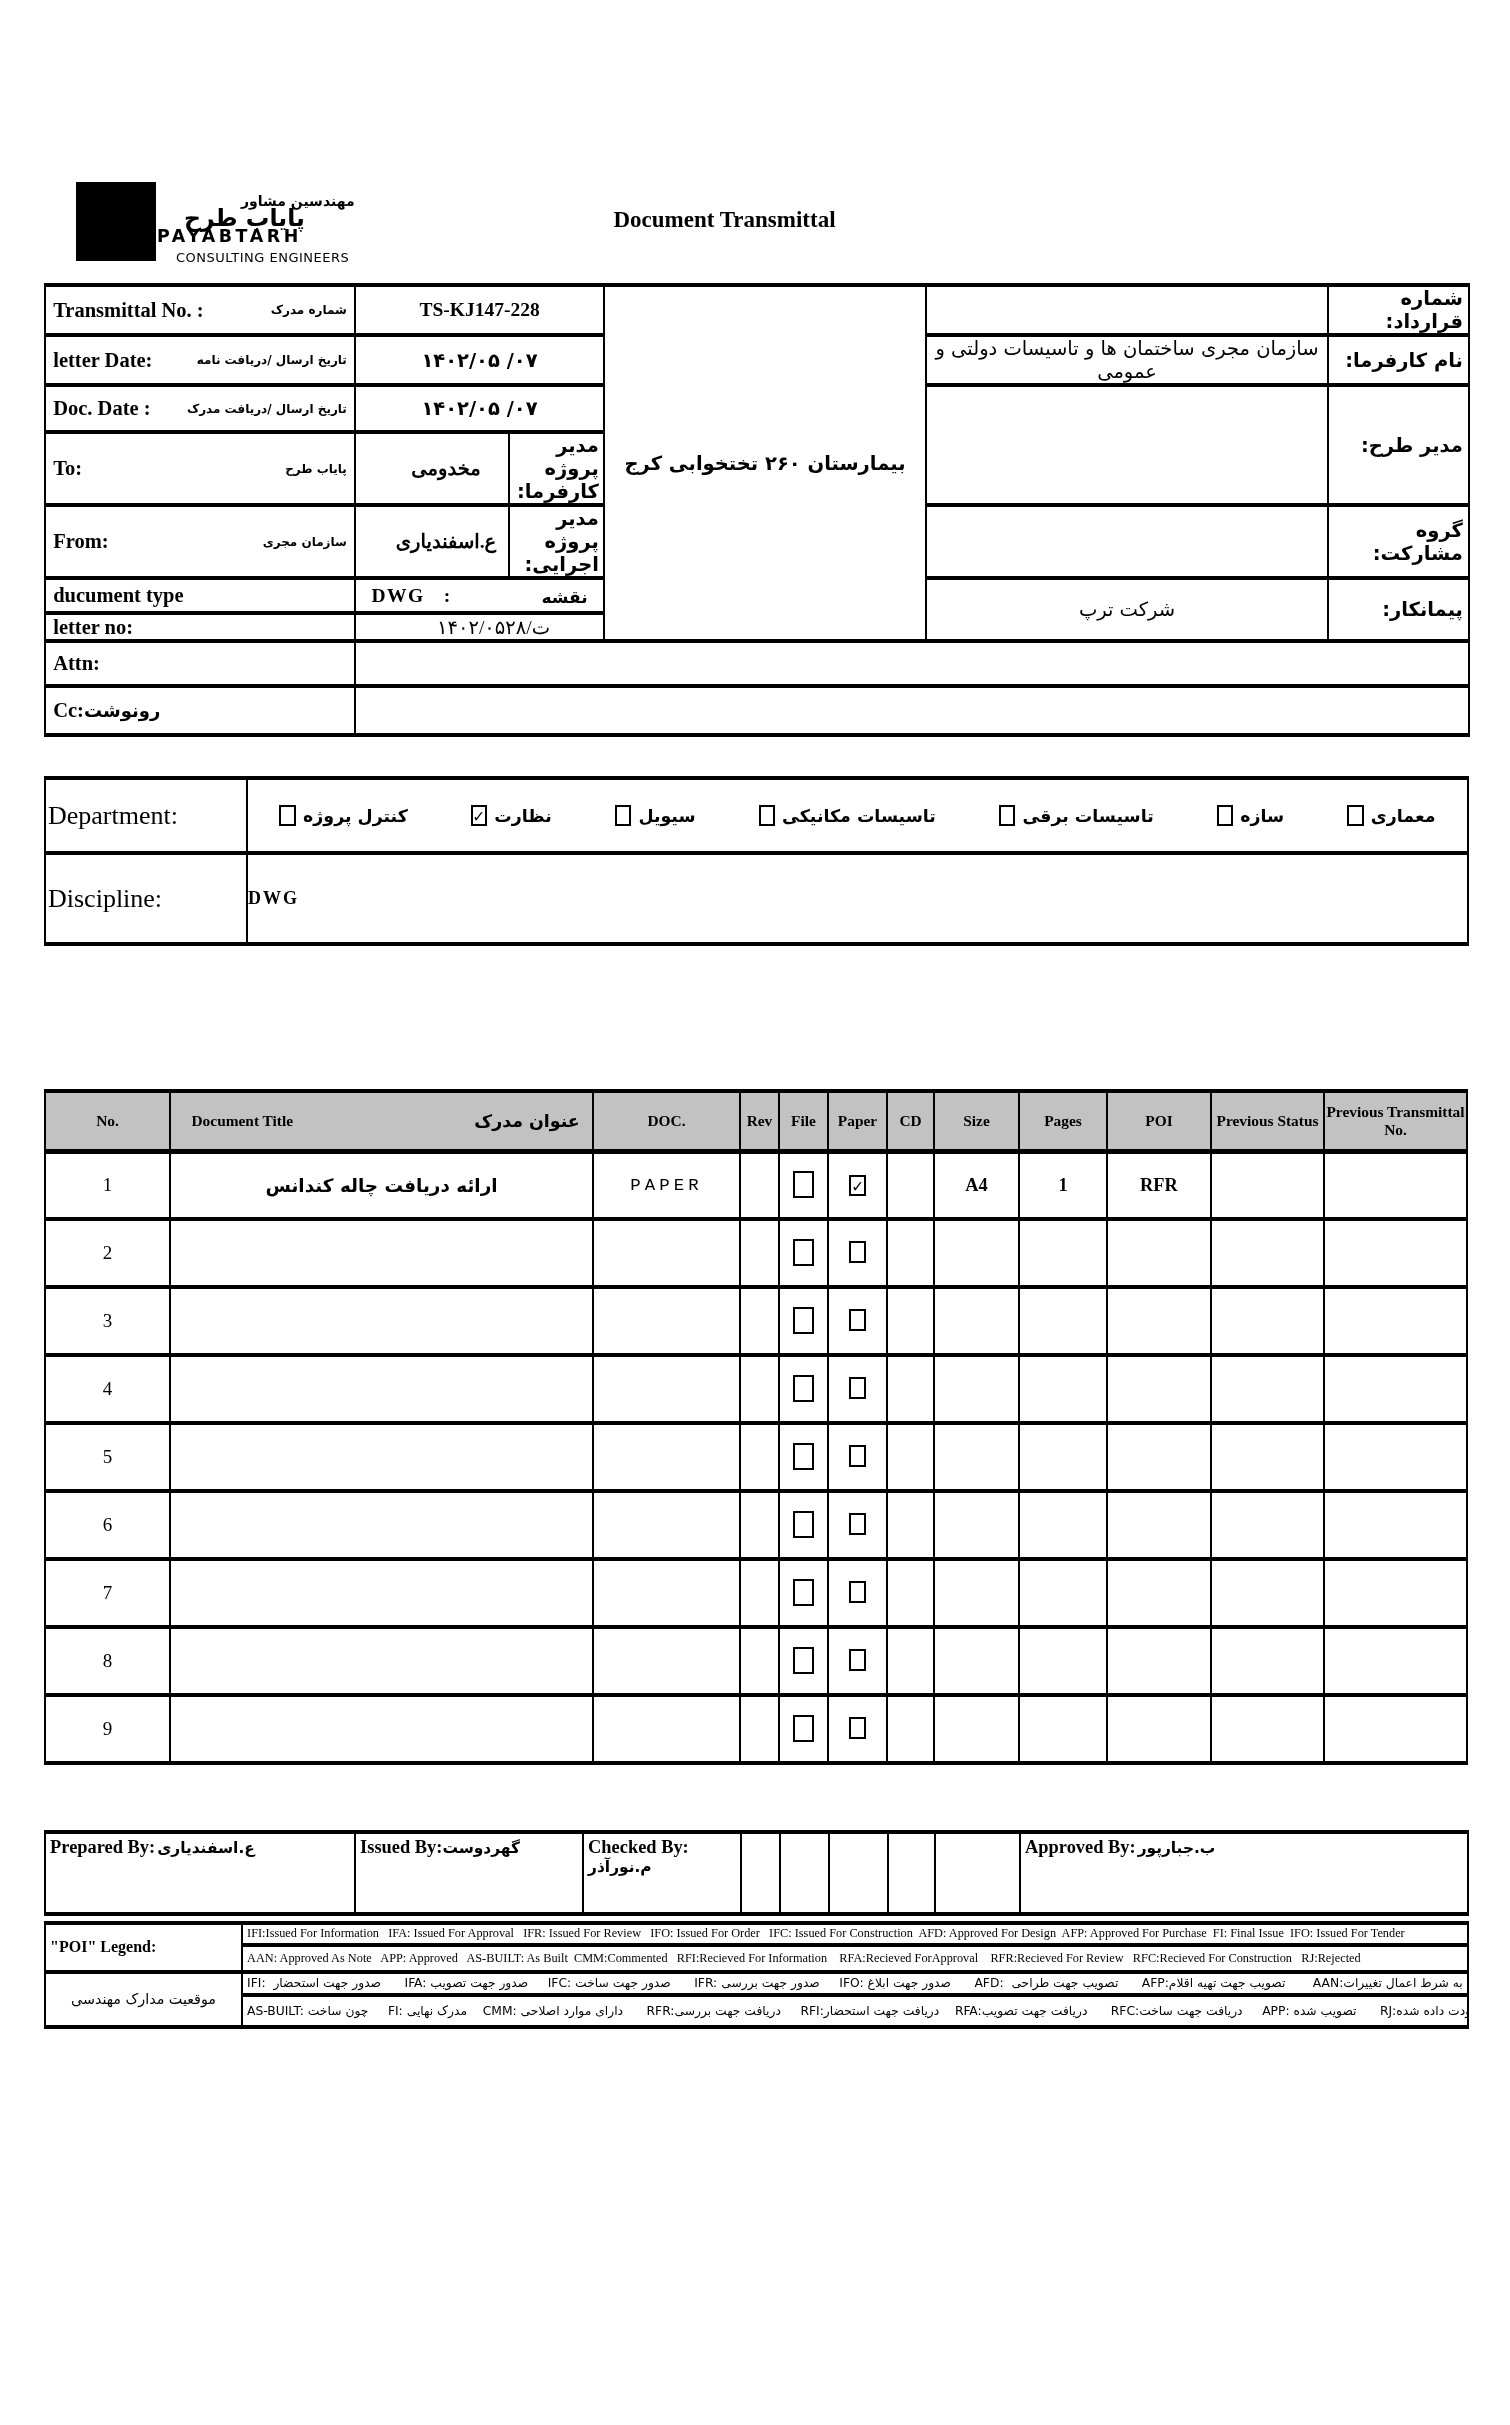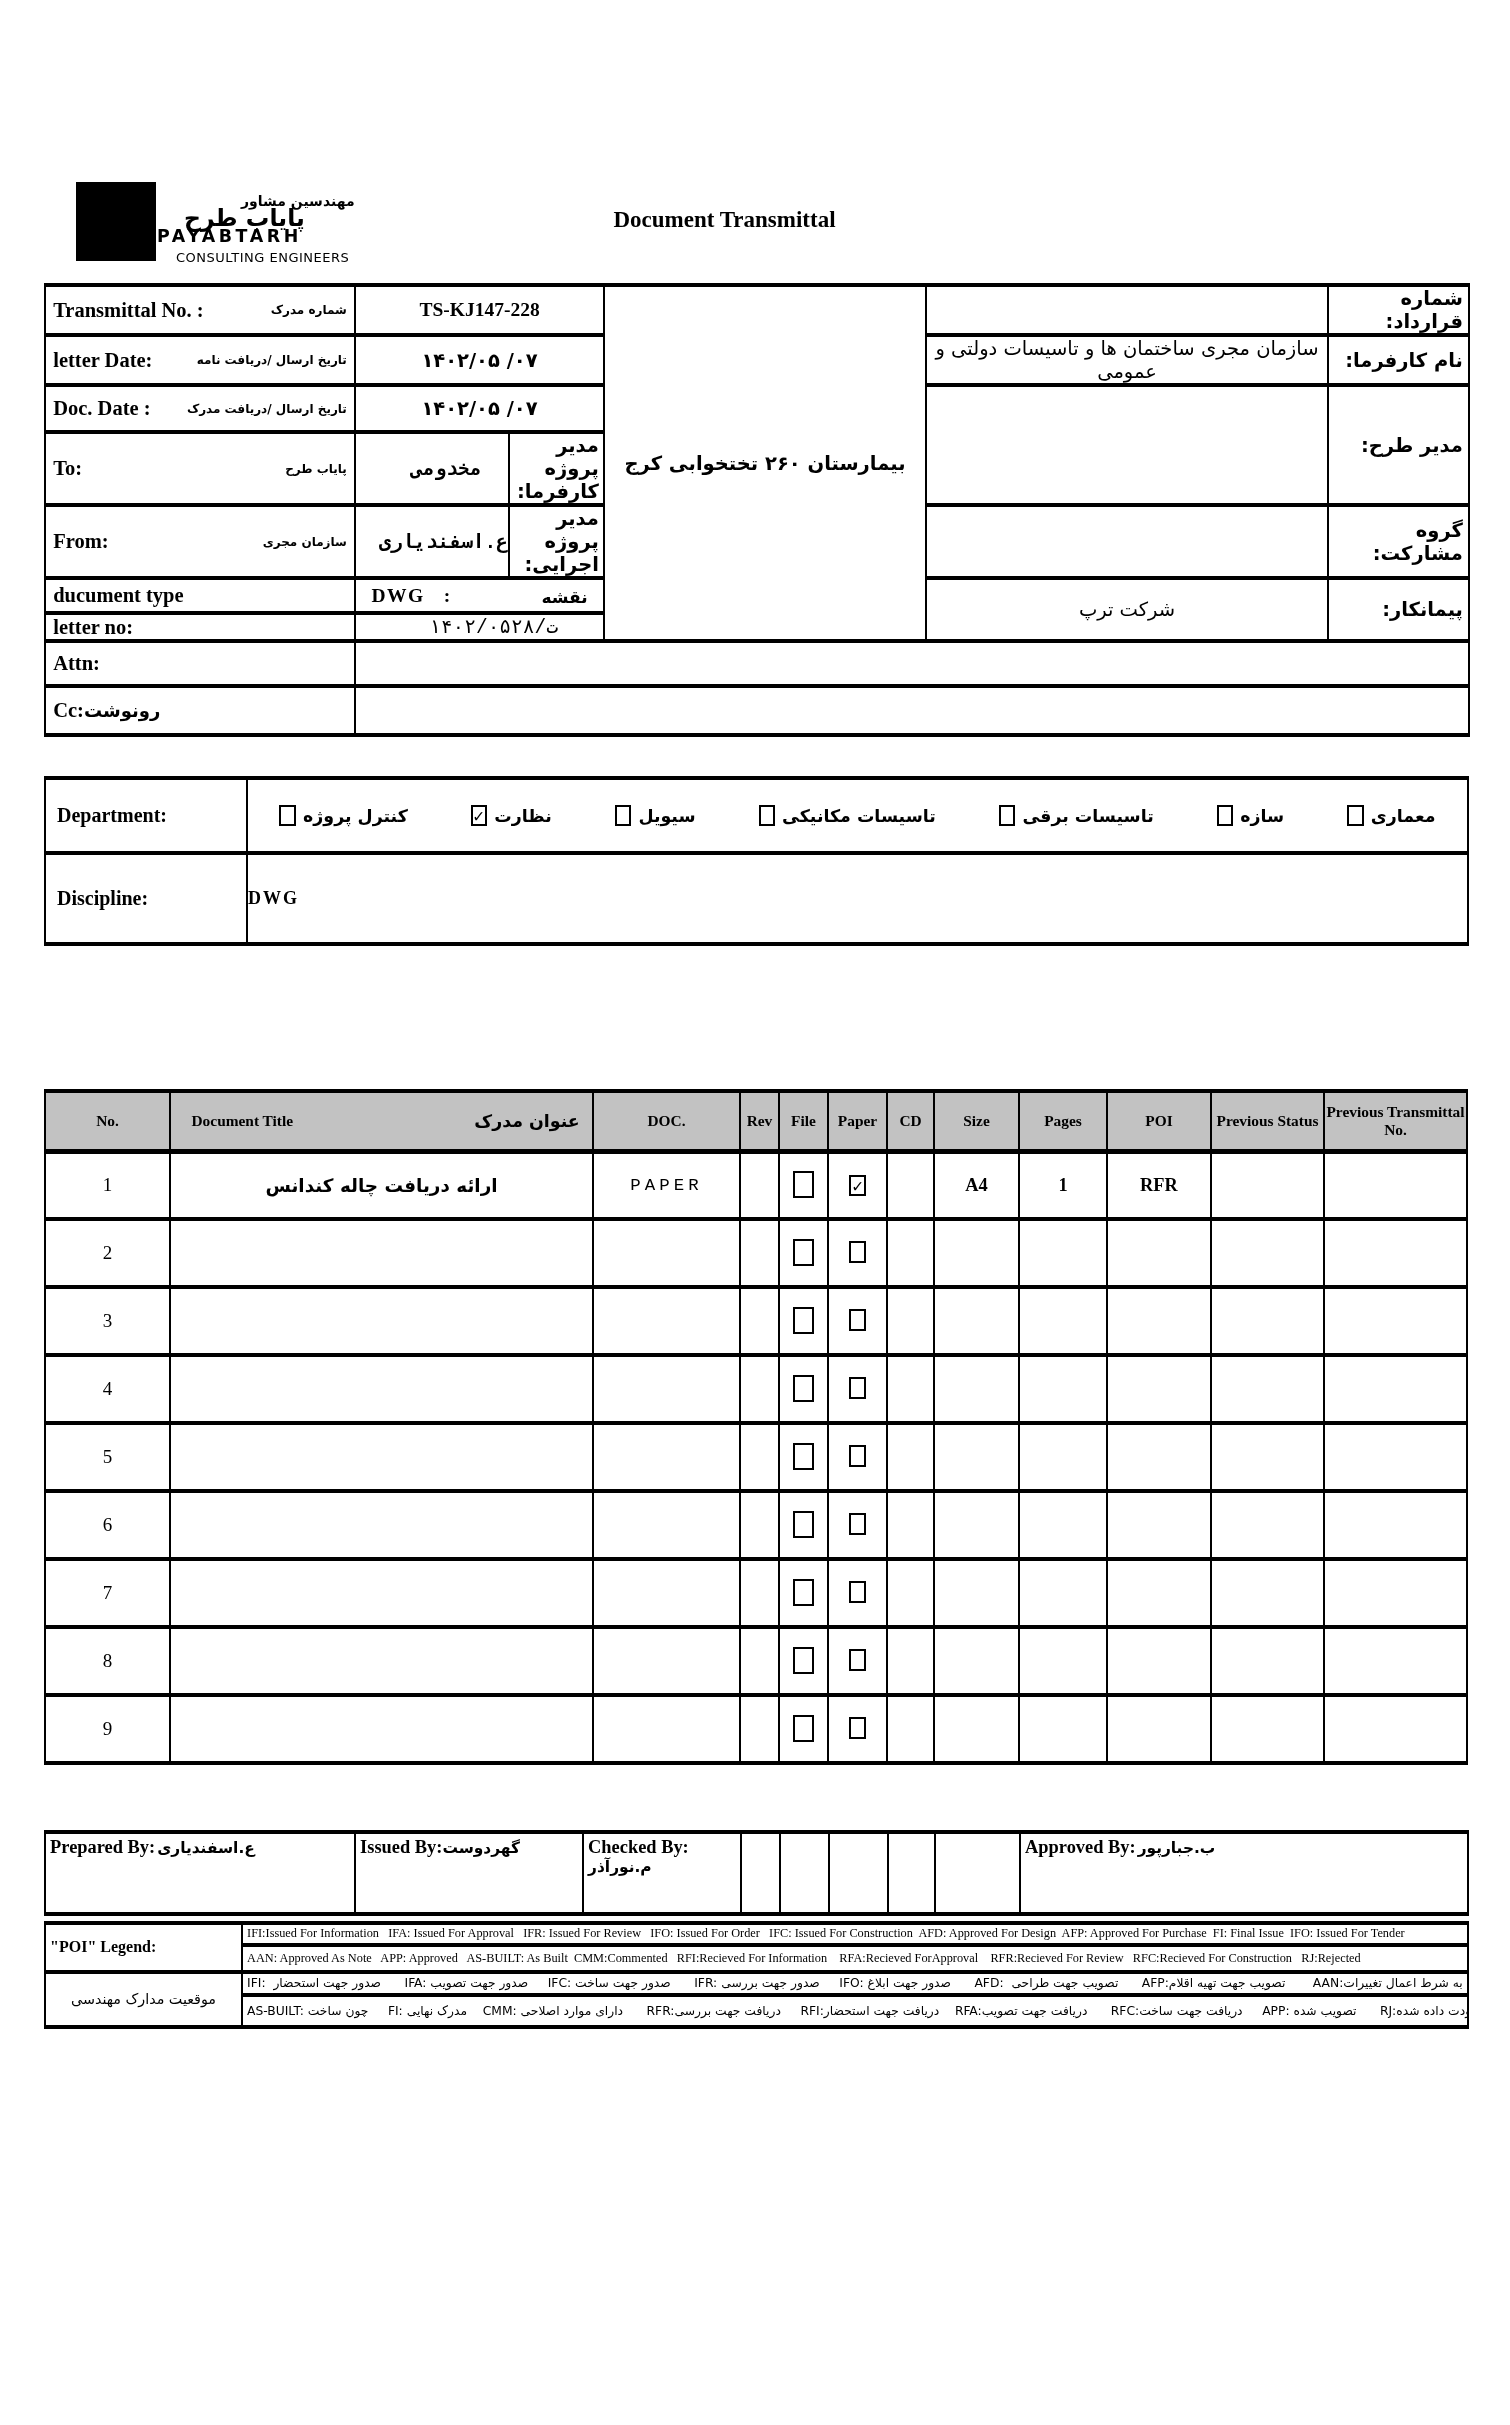--- a/index.html
+++ b/index.html
@@ -22,32 +22,32 @@
   .pre { white-space:pre; }
 
   
   #top-form { position:absolute; left:44px; top:283px; }
   #top-form td { font-size:19.5px; }
   .lblrow { display:flex; justify-content:space-between; align-items:center; padding:0 7.2px; }
   .lblrow .en { font-weight:bold; font-size:20.5px; }
   .lblrow .fa { font-weight:bold; font-size:12px; }
   .cell-val { text-align:center; font-weight:bold; font-size:19px; direction:ltr; }
   .cell-val-fa { text-align:center; font-weight:normal; font-family:"DejaVu Sans",sans-serif; font-size:17px; }
-  .cell-rtl { direction:rtl; text-align:center; font-weight:bold; font-family:Liberation Mono, monospace; font-size:17.4px;padding-left:28px; }
+  .cell-rtl { direction:rtl; text-align:center; font-weight:bold; font-family:Liberation Serif, serif; font-size:17.4px;padding-left:28px; }
   .cell-role { direction:rtl; text-align:right; padding:0 4.1px; font-weight:bold; font-family:"DejaVu Sans",sans-serif; font-size:17px; }
   .cell-project { text-align:center; font-weight:bold; font-family:"DejaVu Sans",sans-serif; font-size:19.5px; }
   .cell-rlabel { direction:rtl; text-align:right; padding:0 5.1px; font-weight:bold; font-family:"DejaVu Sans",sans-serif; font-size:18.4px; }
   .cell-client { text-align:center; font-family:"DejaVu Sans",sans-serif; font-size:15px; }
   .dwg-row { display:flex; justify-content:space-between; align-items:flex-end; padding:0 15.4px 0 15.4px; }
   .dwg-row .v { font-weight:bold; font-size:19.5px; letter-spacing:1.5px; white-space:pre; }
   .dwg-row .fa { font-weight:bold; font-size:17px; }
 
   
   #class-form { position:absolute; left:44px; top:776px; }
-  .cls-label { font-weight:bold; font-size:20px; padding-left:11px; }
+  .cls-label { font-weight:normal; font-size:26px; padding-left:2px; }
   .opts { display:flex; direction:rtl; justify-content:space-around; align-items:center; }
   .opt { display:flex; align-items:center; gap:7.2px; }
   .opt .fa { font-weight:bold; font-size:17.4px; }
   .cb { display:inline-block; width:16.4px; height:21.5px; border:2px solid #000; text-align:center; line-height:20.5px; font-size:15.4px; font-family:"DejaVu Sans",sans-serif; background:#fff; }
   .cb-lg { width:20.5px; height:27px; line-height:25.6px; border-width:2.6px; }
   .discipline-val { text-align:left; font-weight:bold; font-size:18px; letter-spacing:2px; }
 
   
   #doc-table { position:absolute; left:44px; top:1089px; }
   #doc-table th { border:2px solid #000; border-top:4.6px solid #000; border-bottom:5.1px solid #000; background:#c2c2c2; font-weight:bold; font-size:15.4px; vertical-align:middle; }

